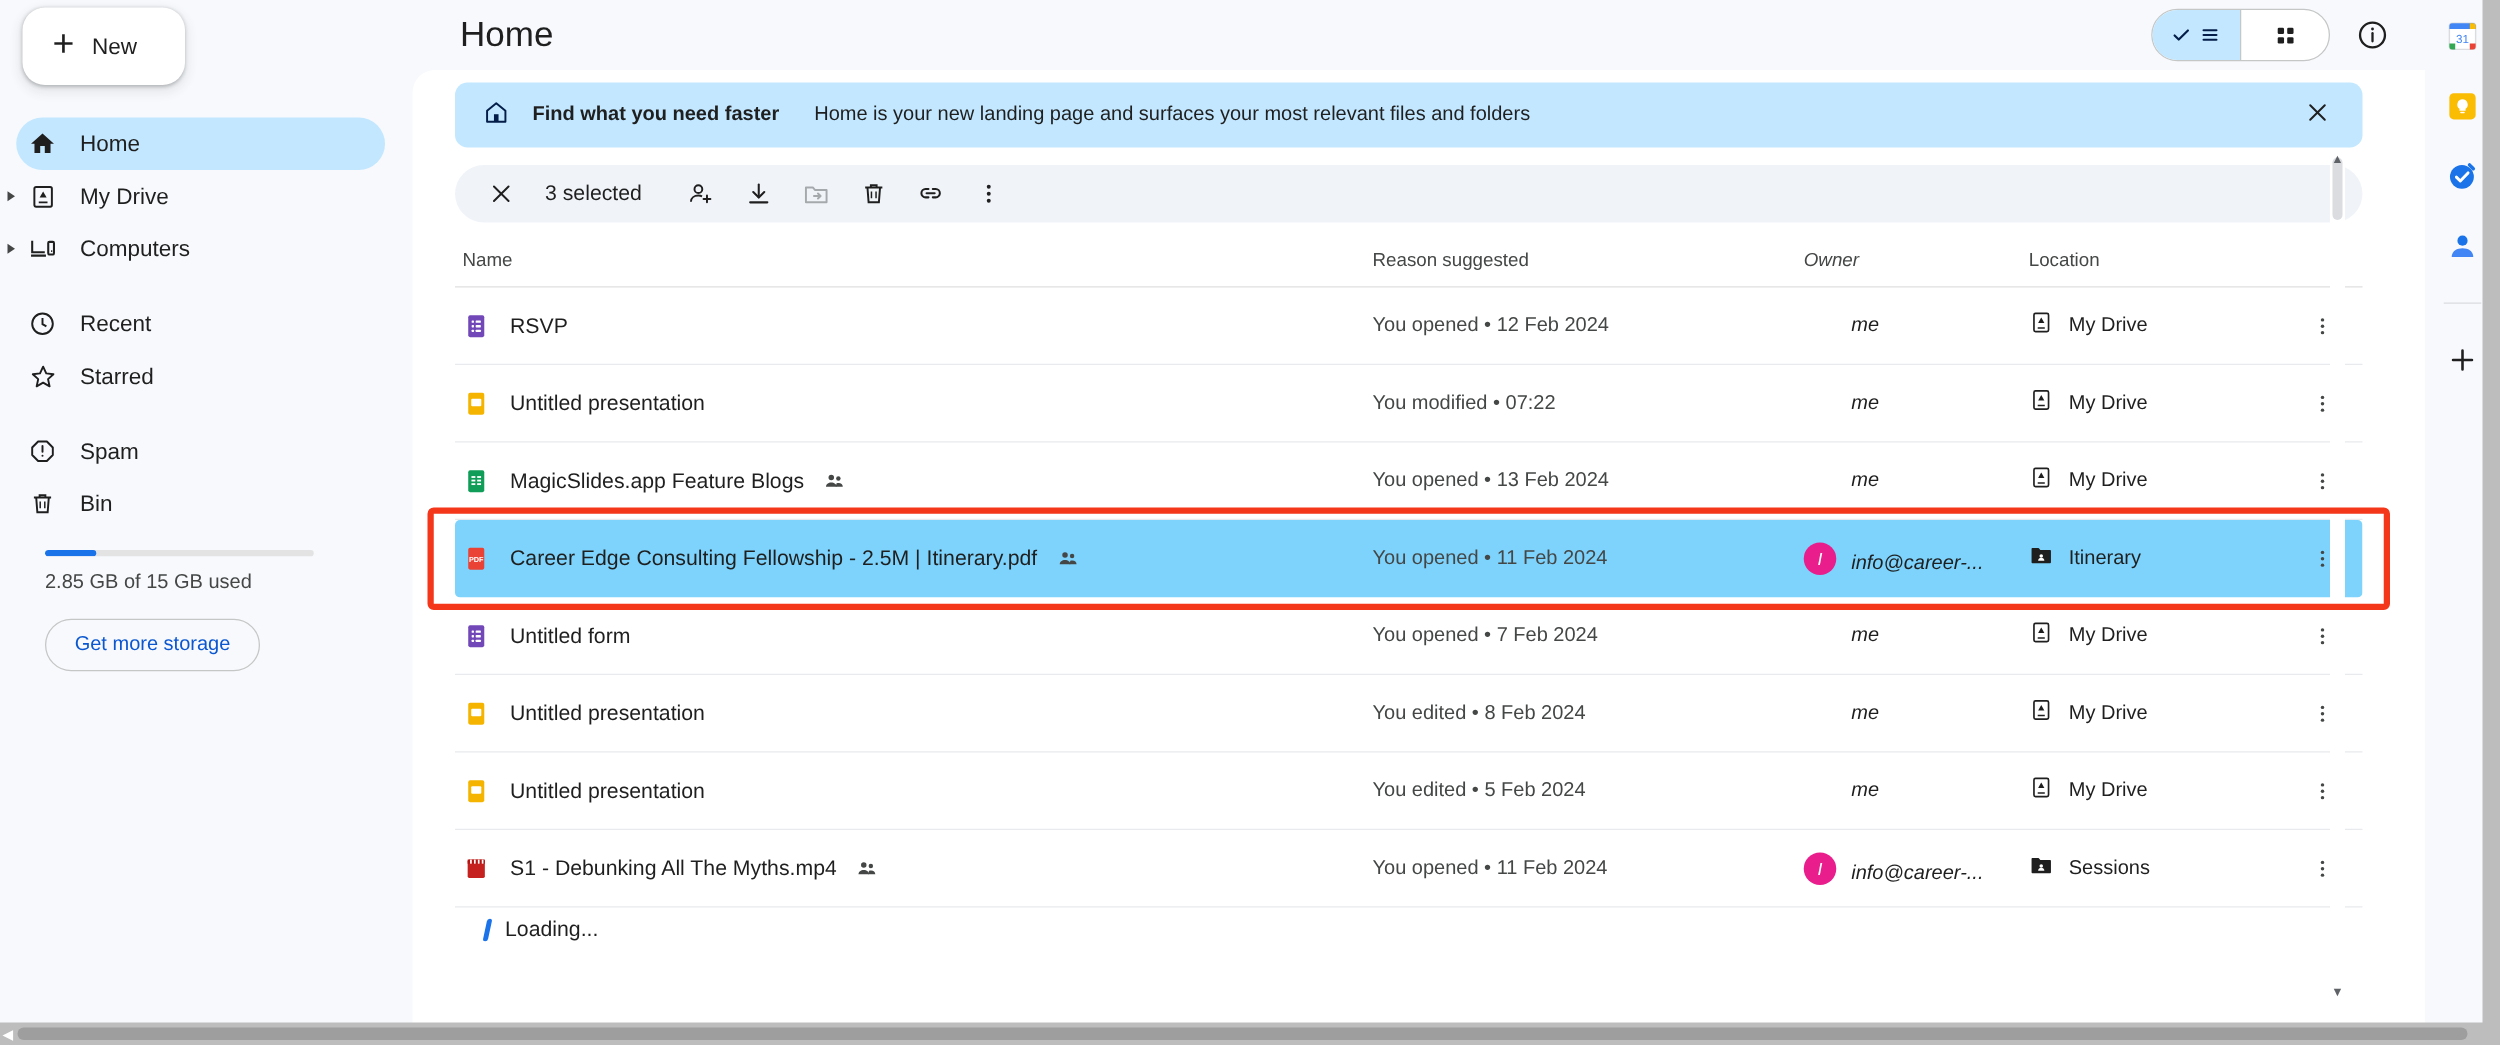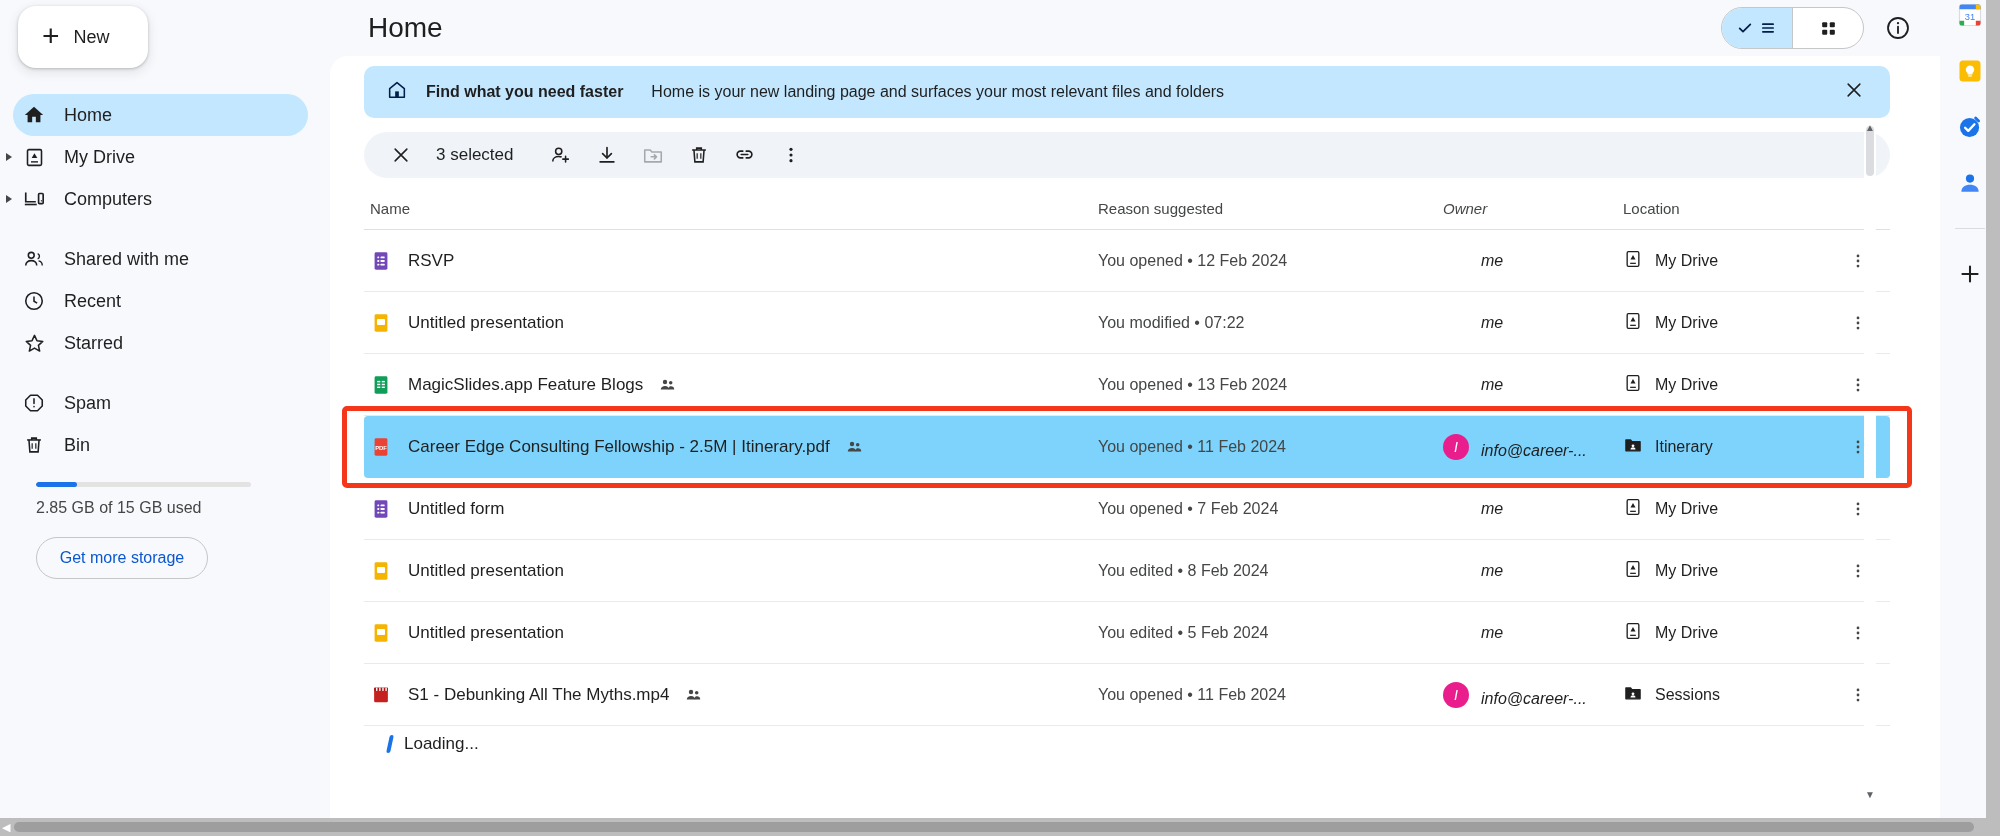--- a/index.html
+++ b/index.html
@@ -232,20 +232,21 @@
     border-radius: 5px;
     pointer-events: none;
     z-index: 40;
   }
 
   
   .rail {
     width: 60px; flex: 0 0 60px;
     background: #f7f9fc;
     display: flex; flex-direction: column; align-items: center;
+    padding-top: 14px;
     gap: 26px;
   }
   .rail-ico { width: 30px; height: 30px; cursor:pointer; display:flex;align-items:center;justify-content:center;}
   .rail-sep { width: 30px; height: 1px; background:#dadce0; margin: 4px 0; }
 
   
   .vscroll {
     position: absolute; right: 64px; top: 70px; width: 12px; bottom: 42px;
     z-index: 30;
   }
@@ -306,30 +307,20 @@
               <path d="M2 18h13"></path>
               <rect x="17" y="6" width="5" height="11" rx="1"></rect>
               <path d="M19.5 14h1" stroke-width="1.6"></path>
           </svg>
         </span>
         <span>Computers</span>
       </div>
 
       <div class="nav-gap"></div>
 
-      <div class="nav-item">
-        <span class="ico">
-          <svg width="22" height="22" viewBox="0 0 24 24" fill="none" stroke="#1f1f1f" stroke-width="1.7">
-            <circle cx="9" cy="8" r="3.2"></circle>
-              <path d="M3 19c0-3.3 2.7-5.2 6-5.2s6 1.9 6 5.2"></path>
-            <path d="M16 6.2a3 3 0 010 5.6M17 14c2.6.4 4 2.2 4 5" stroke-width="1.5"></path>
-          </svg>
-        </span>
-        <span>Shared with me</span>
-      </div>
 
       <div class="nav-item">
         <span class="ico">
           <svg width="22" height="22" viewBox="0 0 24 24" fill="none" stroke="#1f1f1f" stroke-width="1.7">
             <circle cx="12" cy="12" r="9"></circle>
               <path d="M12 7v5.3l3.4 2"></path>
           </svg>
         </span>
         <span>Recent</span>
       </div>

